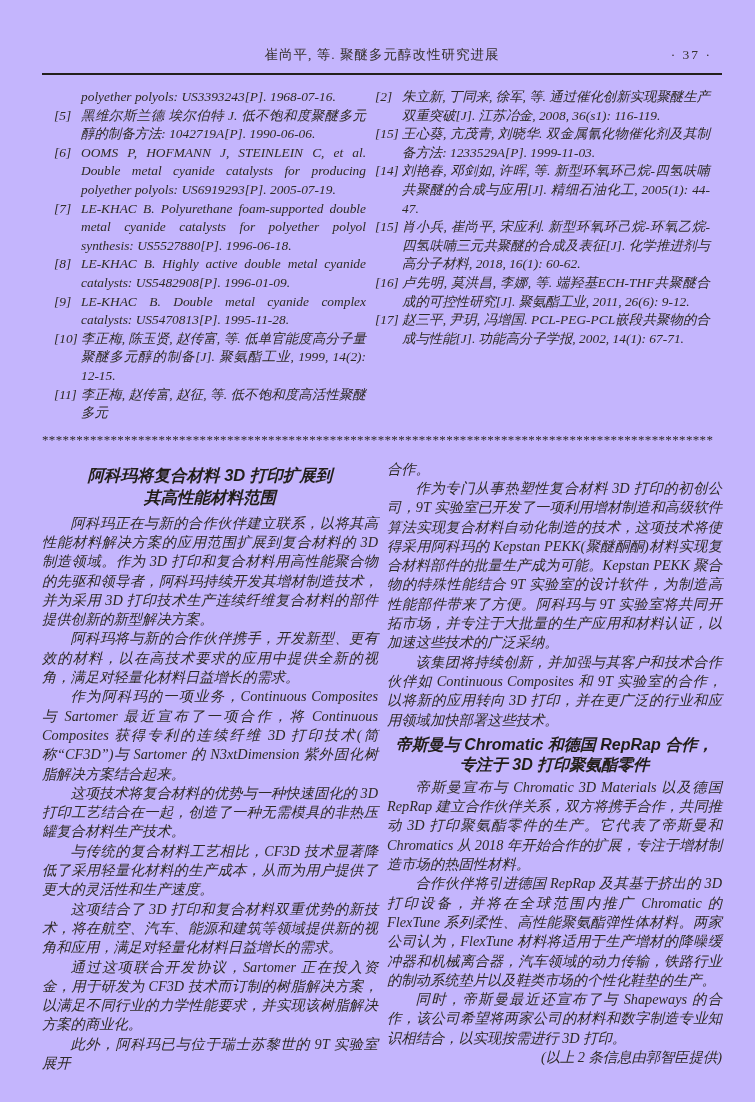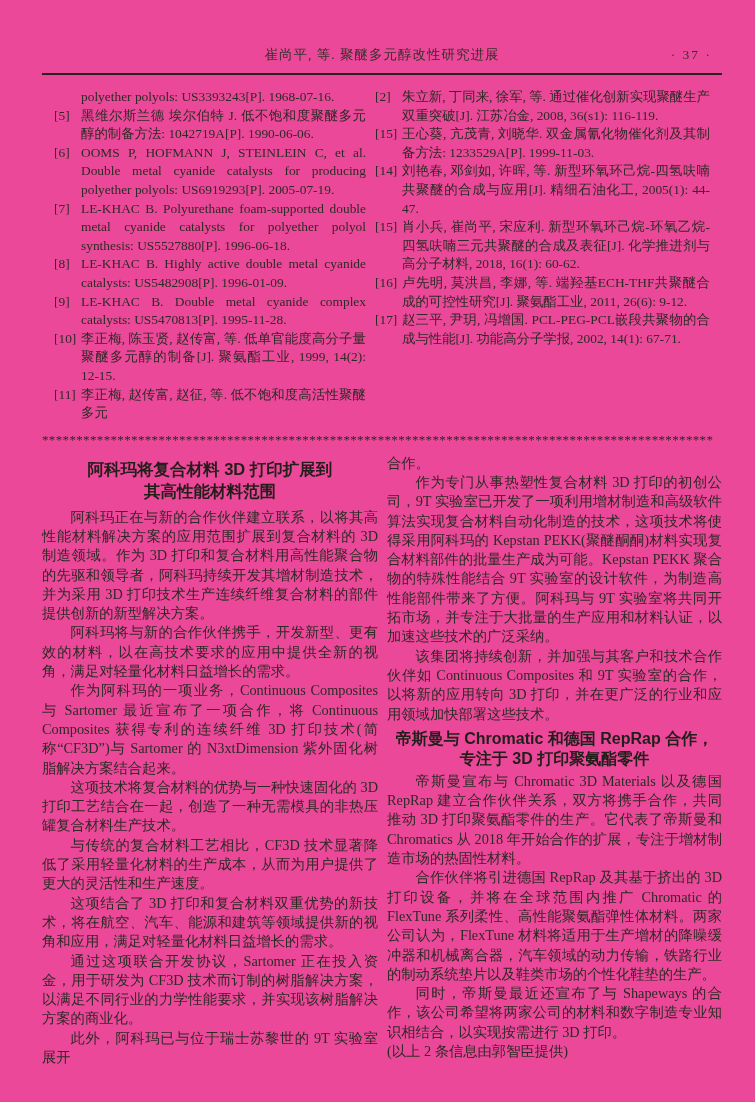--- a/index.html
+++ b/index.html
@@ -1,78 +1,78 @@
 <!DOCTYPE html>
 <html><head>
 <meta charset="utf-8">
 <style>
   html,body{margin:0;padding:0;background:#e9e8e4;}
   .page{
     position:relative;
     width:755px;height:1102px;box-sizing:border-box;
     margin:0 auto;
     padding:46px 33px 0 42px;
-    background:#ec4899;
+    background:#c4b5fd;
     color:#2e2a26;
     font-family:"Liberation Serif","DejaVu Serif",serif;
     overflow:hidden;
   }
   
   .page-header{position:relative;height:20px;}
   .running-title{
     text-align:center;font-size:13.5px;letter-spacing:1px;color:#35302b;
   }
   .page-number{
     position:absolute;right:10px;top:1px;font-size:13.5px;letter-spacing:2px;color:#35302b;
   }
   .header-rule{
     margin-top:7px;height:2px;background:#24201c;border:none;
   }
   
   .columns{display:flex;gap:9px;}
-  .col{width:336px;box-sizing:border-box;}
+  .col{width:336px;box-sizing:border-box;font-style:italic;}
   .col.right{width:335px;}
   
   .refs{margin-top:13px;}
   .refs .col.left{padding-left:12px;width:324px;}
   .ref{
     position:relative;
     padding-left:27px;
     font-size:13.4px;line-height:18.6px;
     text-align:justify;
   }
   .ref .ref-num{position:absolute;left:0;top:0;}
   
   .star-divider{
     margin-top:9px;
     white-space:nowrap;overflow:hidden;
     font-size:13px;letter-spacing:0.35px;color:#2b2723;
     height:15px;line-height:15px;
   }
   
-  .articles{margin-top:7px;}
+  .articles{margin-top:13px;}
   .article-title{
     margin:4px 0 6px 0;
     font-size:16.5px;line-height:22px;font-weight:bold;
     text-align:center;color:#221e1a;
     font-family:"Liberation Sans","DejaVu Sans",sans-serif;
   }
   .article-title.second{
     margin:5px 0 3px 0;font-size:16px;line-height:20px;
   }
   .para{
     margin:0;
     font-size:14.3px;line-height:19.3px;
     text-align:justify;text-indent:2em;
     color:#2e2a26;
   }
   .para.no-indent{text-indent:0;}
   .credit{
     margin:0;font-size:14.3px;line-height:19.3px;
-    text-align:left;color:#2e2a26;
+    text-align:right;color:#2e2a26;
   }
 </style>
 </head>
 <body>
 
 <div class="page">
 
   <div class="page-header">
     <div class="running-title">崔尚平, 等. 聚醚多元醇改性研究进展</div>
     <div class="page-number">· 37 ·</div>

